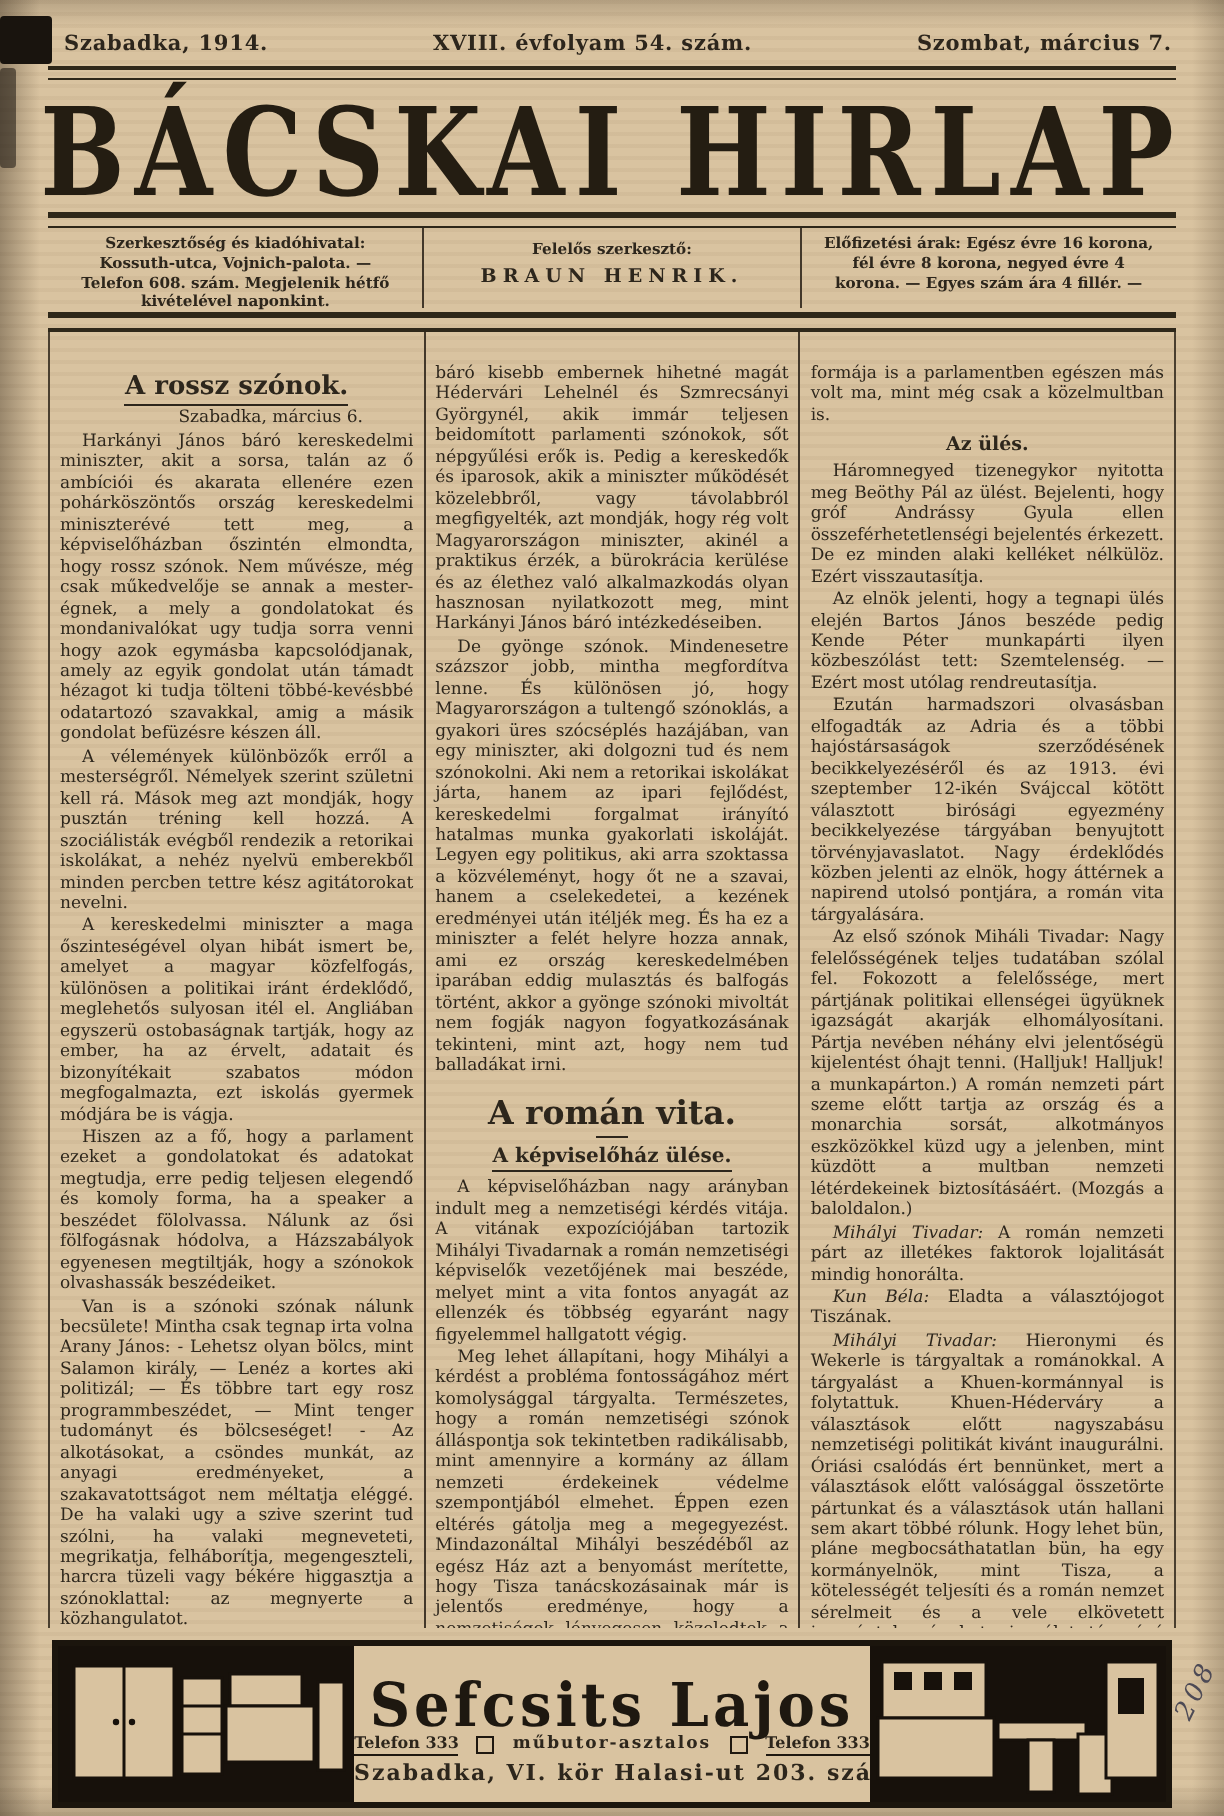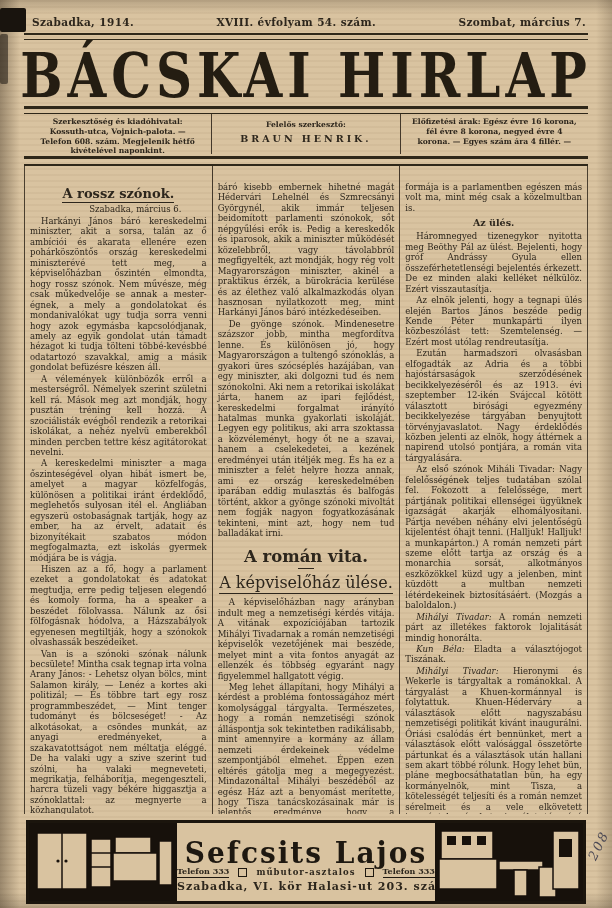--- a/index.html
+++ b/index.html
@@ -32,21 +32,21 @@
   .col{width:181px;padding:16px 5px 0 5px;overflow:hidden;}
   .vline{width:1px;background:#43382a;}
   .para{margin:0 0 1px 0;font-size:8.5px;line-height:10.45px;text-align:justify;text-indent:11px;hyphens:auto;}
   .no-indent{text-indent:0;}
   .spk{font-style:italic;}
   .headline1{text-align:center;font-weight:bold;font-size:13px;margin:4px 0 3px 0;}
   .headline1 span{border-bottom:1px solid #2d261c;padding-bottom:1px;}
   .dateline{font-size:8.5px;text-align:center;padding-left:34px;margin:1px 0 2px 0;}
   .headline2{text-align:center;font-weight:bold;font-size:16.5px;margin:9px 0 2px 0;}
   .dash{width:16px;height:1px;background:#2d261c;margin:0 auto 4px auto;}
-  .subhead{text-align:center;font-weight:normal;font-size:16px;margin:0 0 5px 0;}
+  .subhead{text-align:center;font-weight:bold;font-size:10px;margin:0 0 5px 0;}
   .subhead span{border-bottom:1px solid #2d261c;padding-bottom:1px;}
   .section-head{text-align:center;font-weight:bold;font-size:9.5px;margin:4px 0 3px 0;}
   
   .ad{position:absolute;left:26px;right:26px;top:820px;height:84px;border:3px solid #1b150d;background:#d9c3a0;display:flex;box-sizing:border-box;}
   .ad-img{width:148px;background:#17110b;flex:0 0 auto;}
   .ad-img svg{display:block;width:100%;height:100%;}
   .ad-mid{flex:1;text-align:center;padding-top:15px;overflow:hidden;}
   .ad-name{font-weight:bold;font-size:28px;line-height:27px;letter-spacing:2px;white-space:nowrap;transform:scaleY(1.08);transform-origin:50% 0;color:#1e1810;}
   .ad-row{display:flex;justify-content:center;align-items:center;gap:9px;font-weight:bold;font-size:8px;margin-top:1px;}
   .ad-tel{border-bottom:1px solid #1e1810;padding-bottom:1px;}

